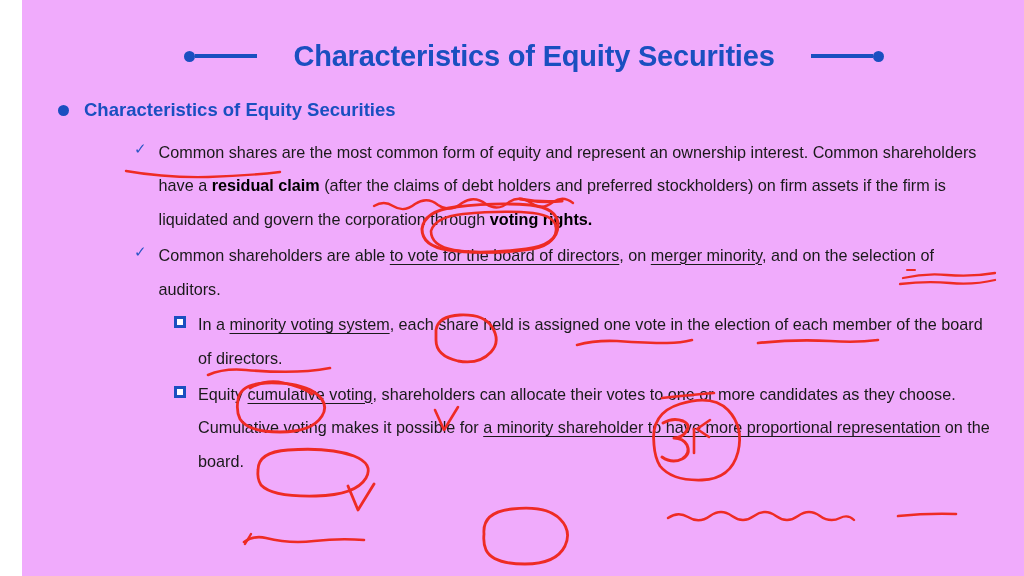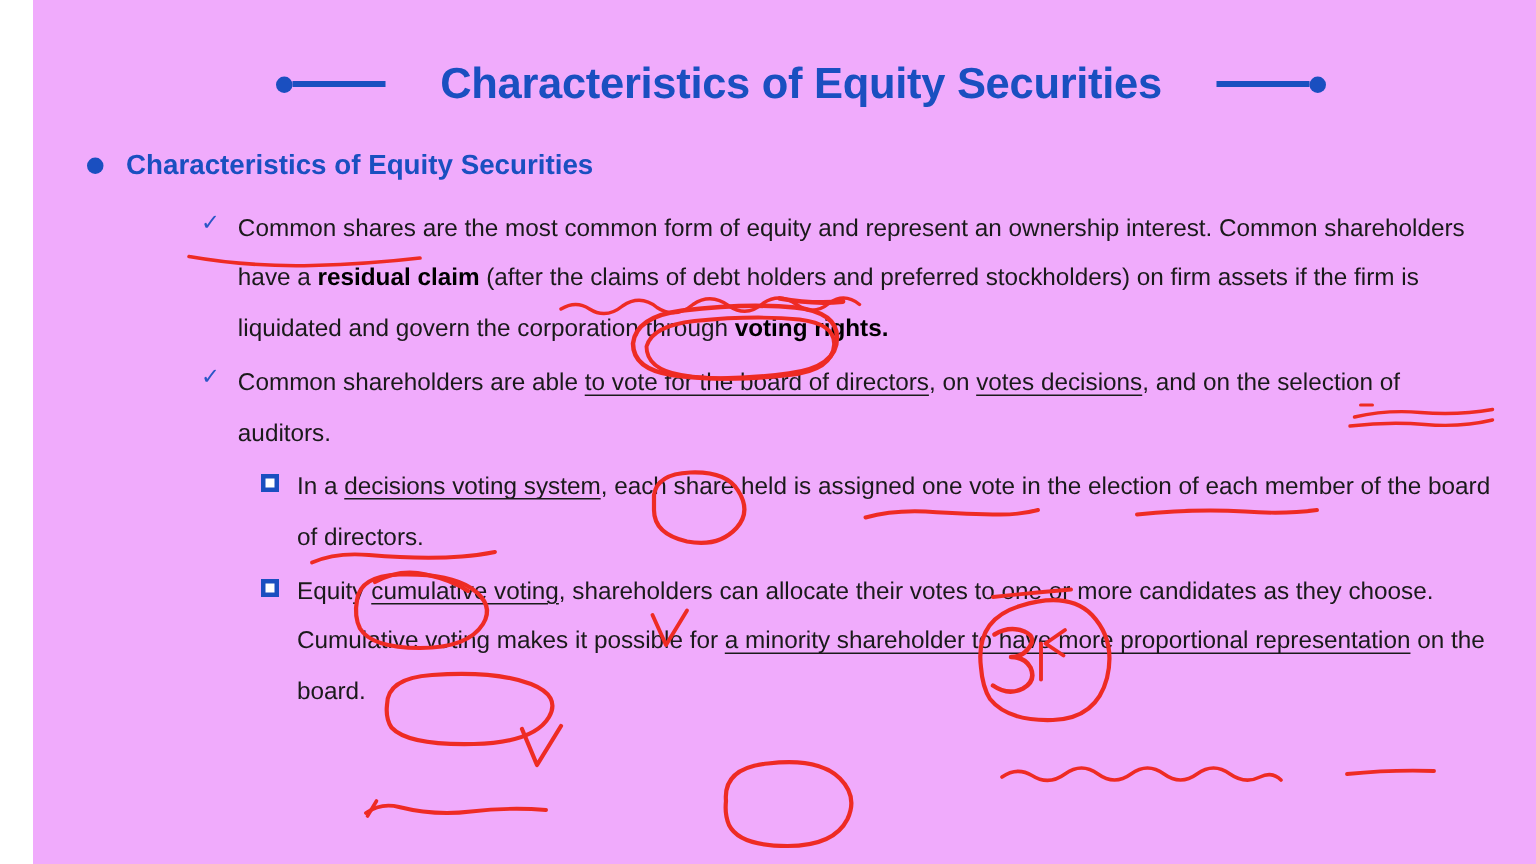--- a/index.html
+++ b/index.html
@@ -172,28 +172,28 @@
     <div class="lvl3">
       <span class="check">✓</span>
       <span class="txt">
         <span>Common shares are the most common form of equity and represent an ownership interest. Common shareholders have a </span><b class="bold">residual claim</b><span> (after the claims of debt holders and preferred stockholders) on firm assets if the firm is liquidated and govern the corporation through </span><b class="bold">voting rights.</b>
       </span>
     </div>
 
     <div class="lvl3">
       <span class="check">✓</span>
       <span class="txt">
-        <span>Common shareholders are able </span><u class="ul">to vote for the board of directors</u><span>, on </span><u class="ul">votes decisions</u><span>, and on the selection of auditors.</span>
+        <span>Common shareholders are able </span><u class="ul">to vote for the board of directors</u><span>, on </span><u class="ul">merger minority</u><span>, and on the selection of auditors.</span>
       </span>
     </div>
 
     <div class="lvl4">
       <span class="sq"></span>
       <span class="txt">
-        <span>In a </span><u class="ul">decisions voting system</u><span>, each share held is assigned one vote in the election of each member of the board of directors.</span>
+        <span>In a </span><u class="ul">minority voting system</u><span>, each share held is assigned one vote in the election of each member of the board of directors.</span>
       </span>
     </div>
 
     <div class="lvl4">
       <span class="sq"></span>
       <span class="txt">
         <span>Equity </span><u class="ul">cumulative voting</u><span>, shareholders can allocate their votes to one or more candidates as they choose. Cumulative voting makes it possible for </span><u class="ul">a minority shareholder to have more proportional representation</u><span> on the board.</span>
       </span>
     </div>
 

